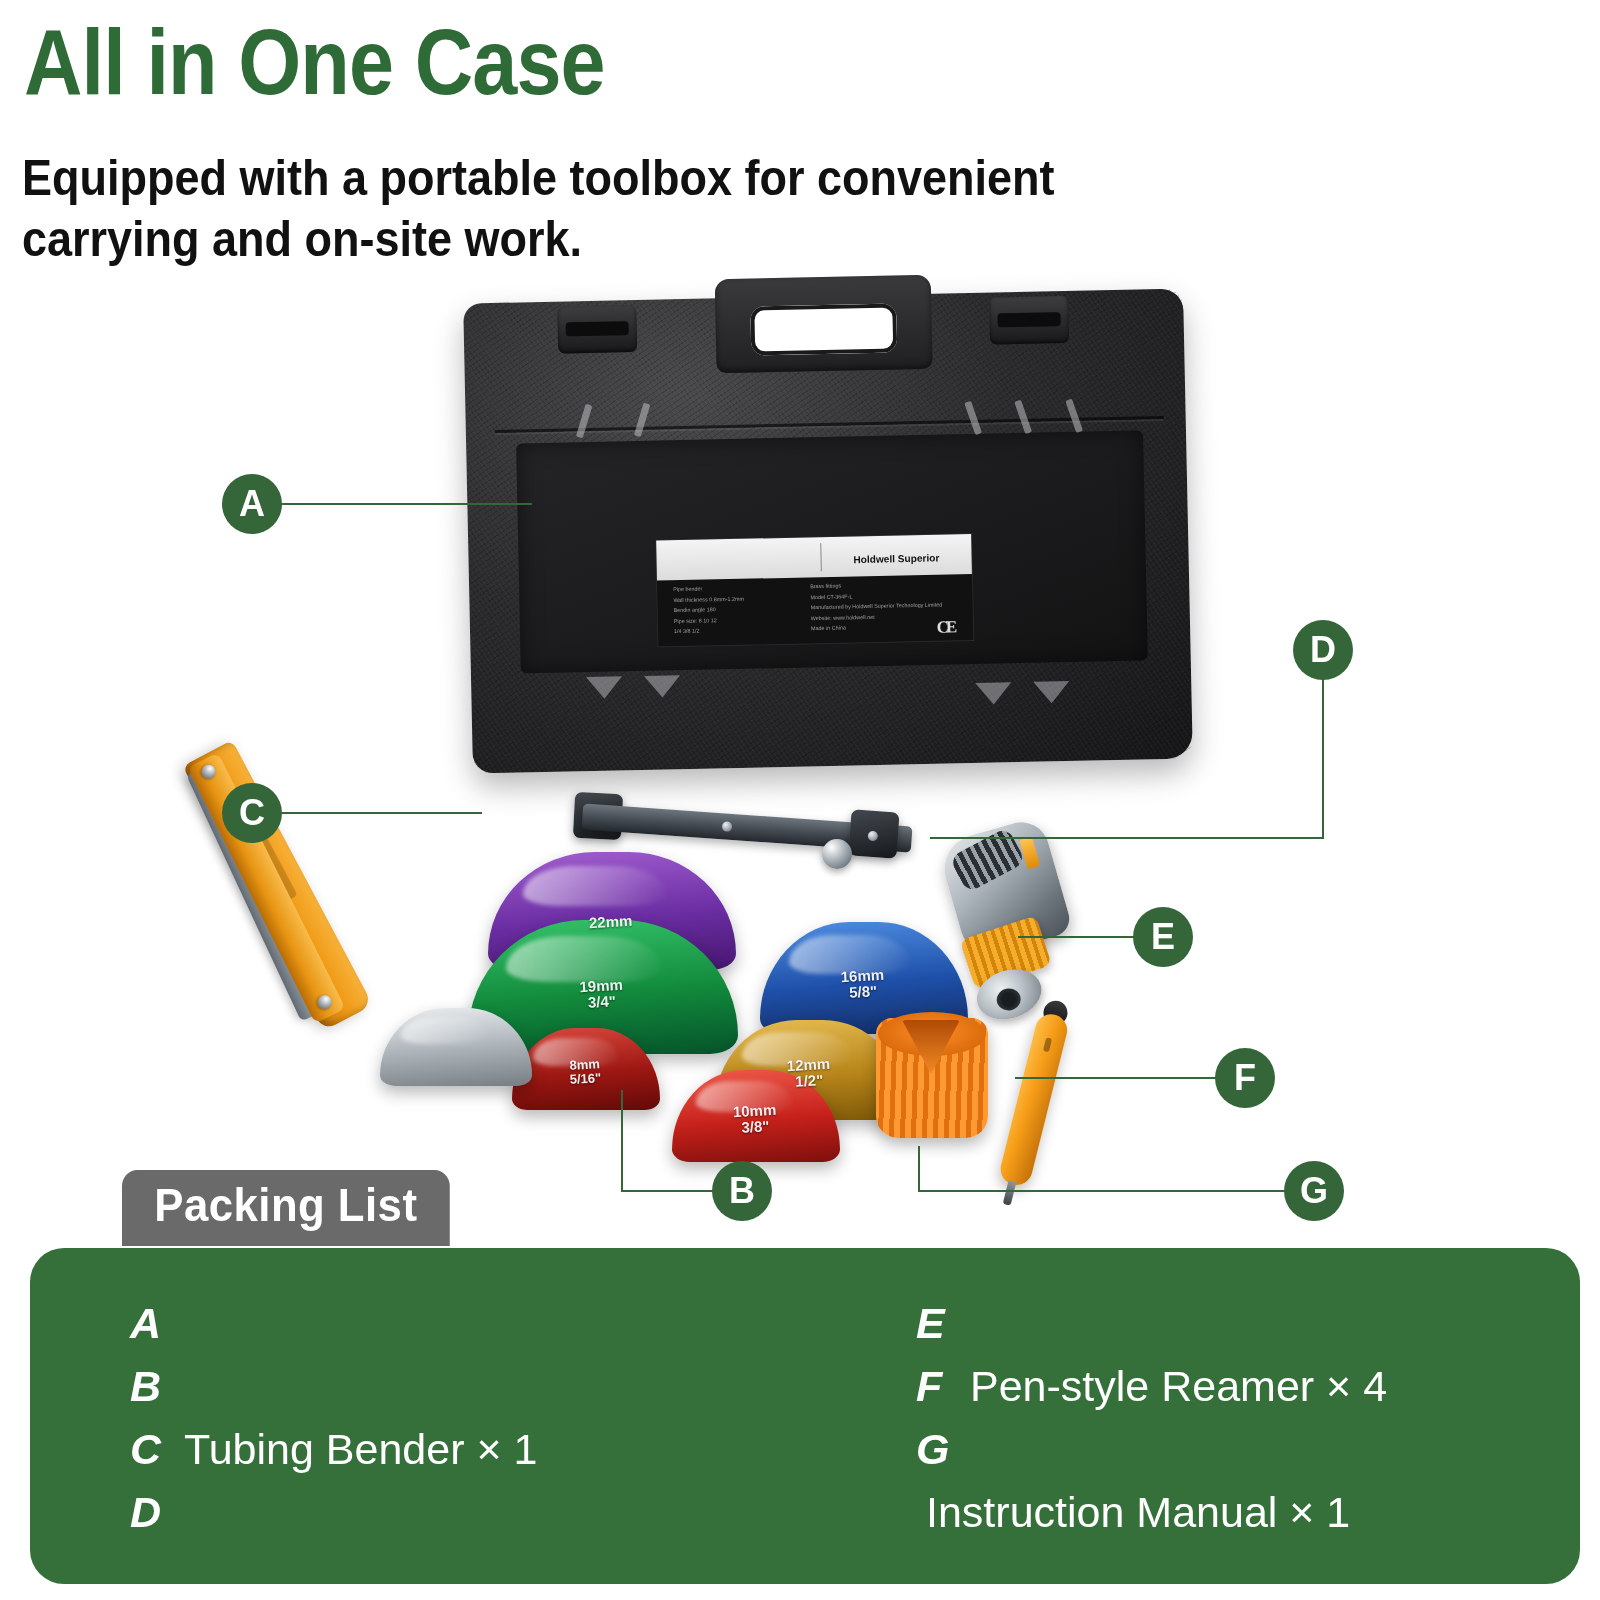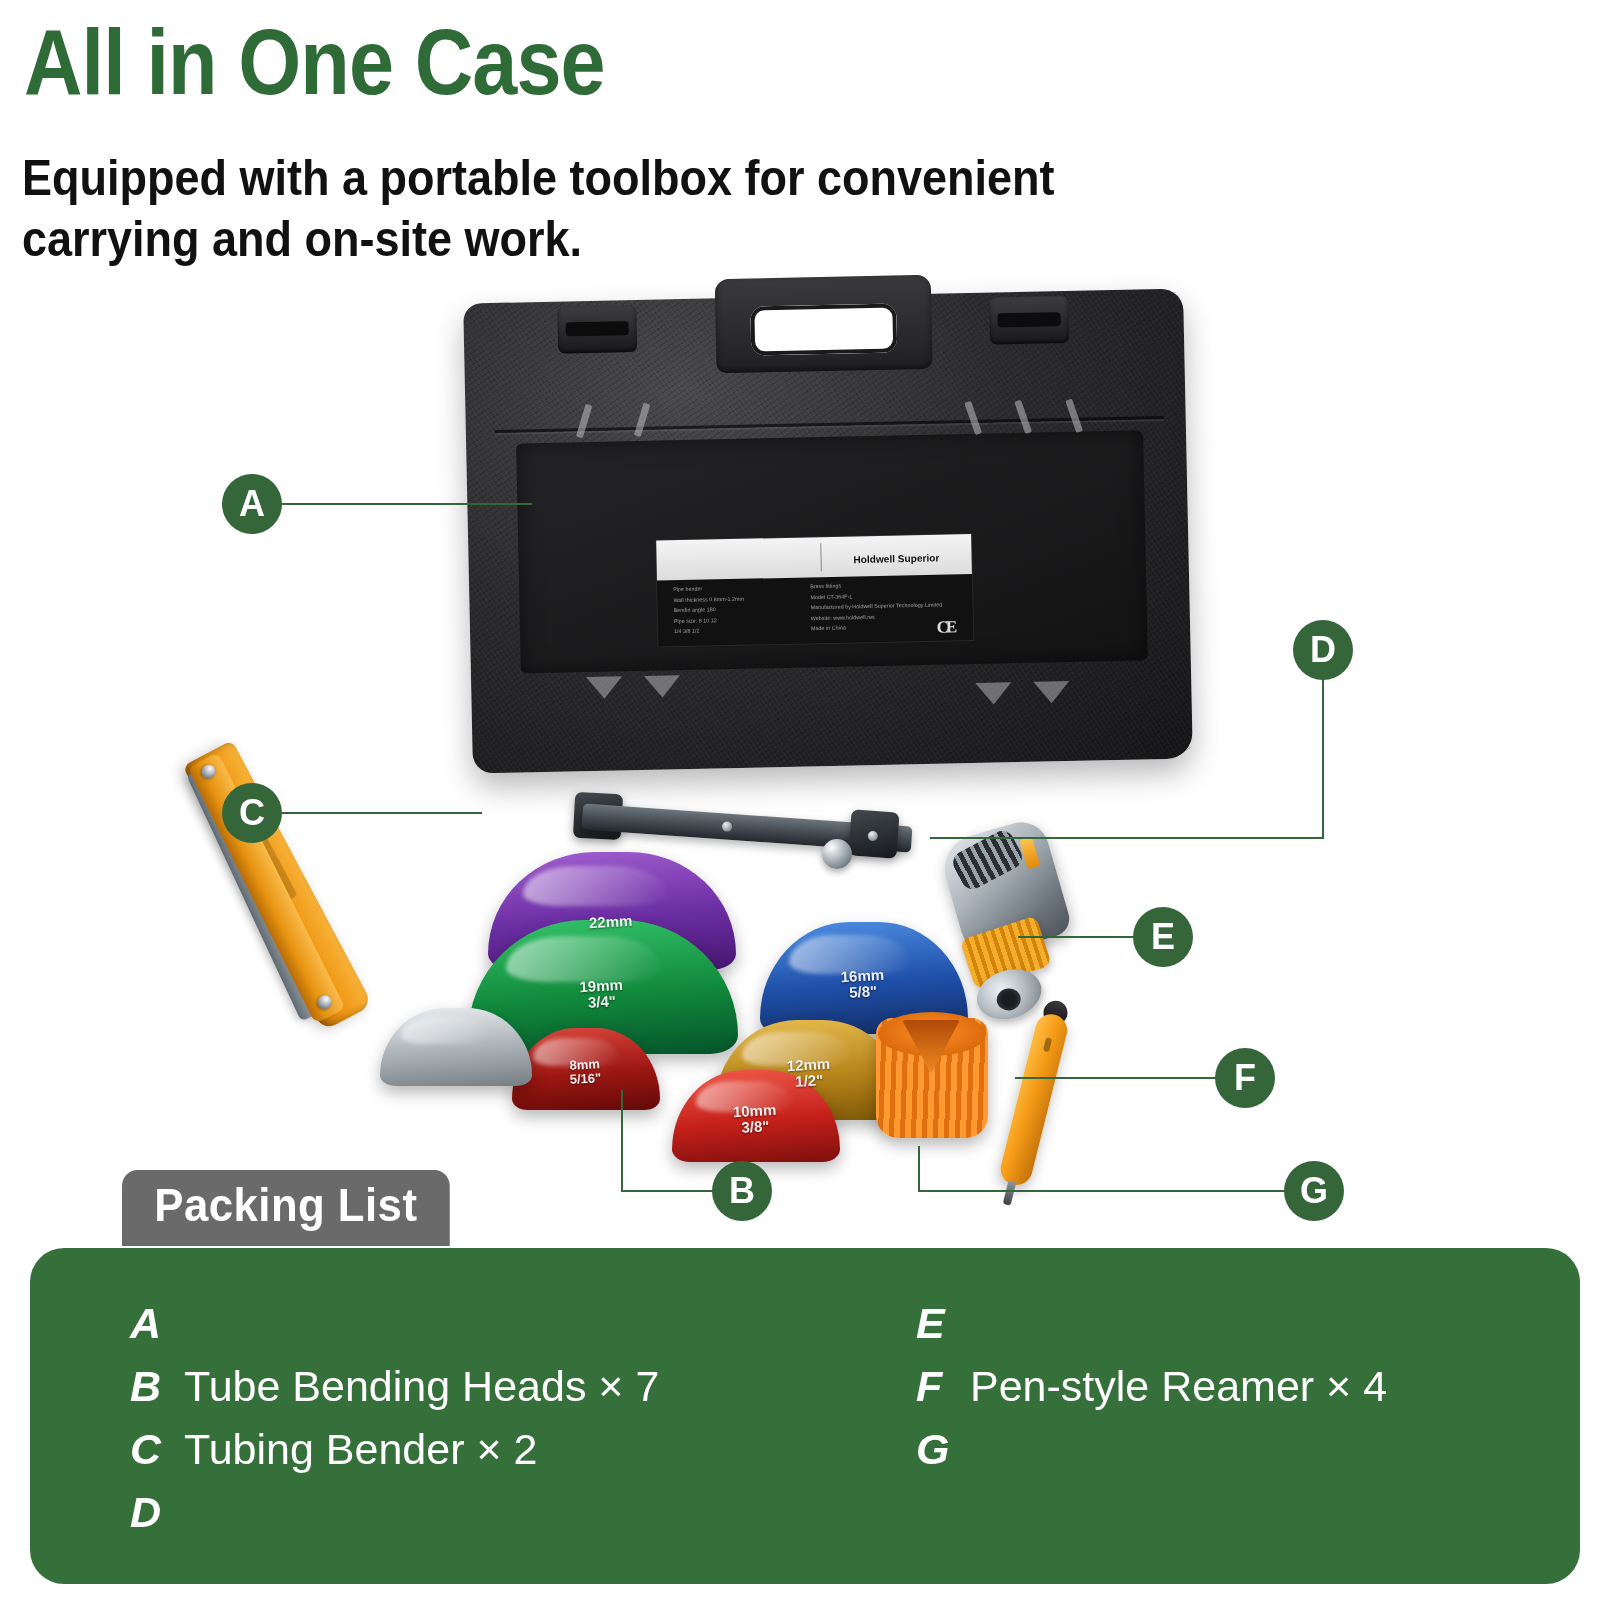--- a/index.html
+++ b/index.html
@@ -511,38 +511,41 @@
 
   <div class="pl-tab">Packing List</div>
   <div class="pl-panel">
     <div class="pl-grid">
       <div class="pl-col1">
         <div class="pl-item">
           <span class="pl-key">A</span>
         </div>
         <div class="pl-item">
           <span class="pl-key">B</span>
-          <span class="pl-text">Tube Bending Heads × 7</span>
         </div>
         <div class="pl-item">
           <span class="pl-key">C</span>
-          <span class="pl-text">Tubing Bender × 2</span>
+          <span class="pl-text">Tubing Bender × 1</span>
         </div>
         <div class="pl-item">
           <span class="pl-key">D</span>
         </div>
       </div>
       <div class="pl-col2">
         <div class="pl-item">
           <span class="pl-key">E</span>
         </div>
         <div class="pl-item">
           <span class="pl-key">F</span>
           <span class="pl-text">Pen-style Reamer × 4</span>
         </div>
         <div class="pl-item">
           <span class="pl-key">G</span>
         </div>
+        <div class="pl-item noKey">
+          <span class="pl-key"></span>
+          <span class="pl-text">Instruction Manual × 1</span>
+        </div>
       </div>
     </div>
   </div>
 
 </div>
 
 </body></html>

